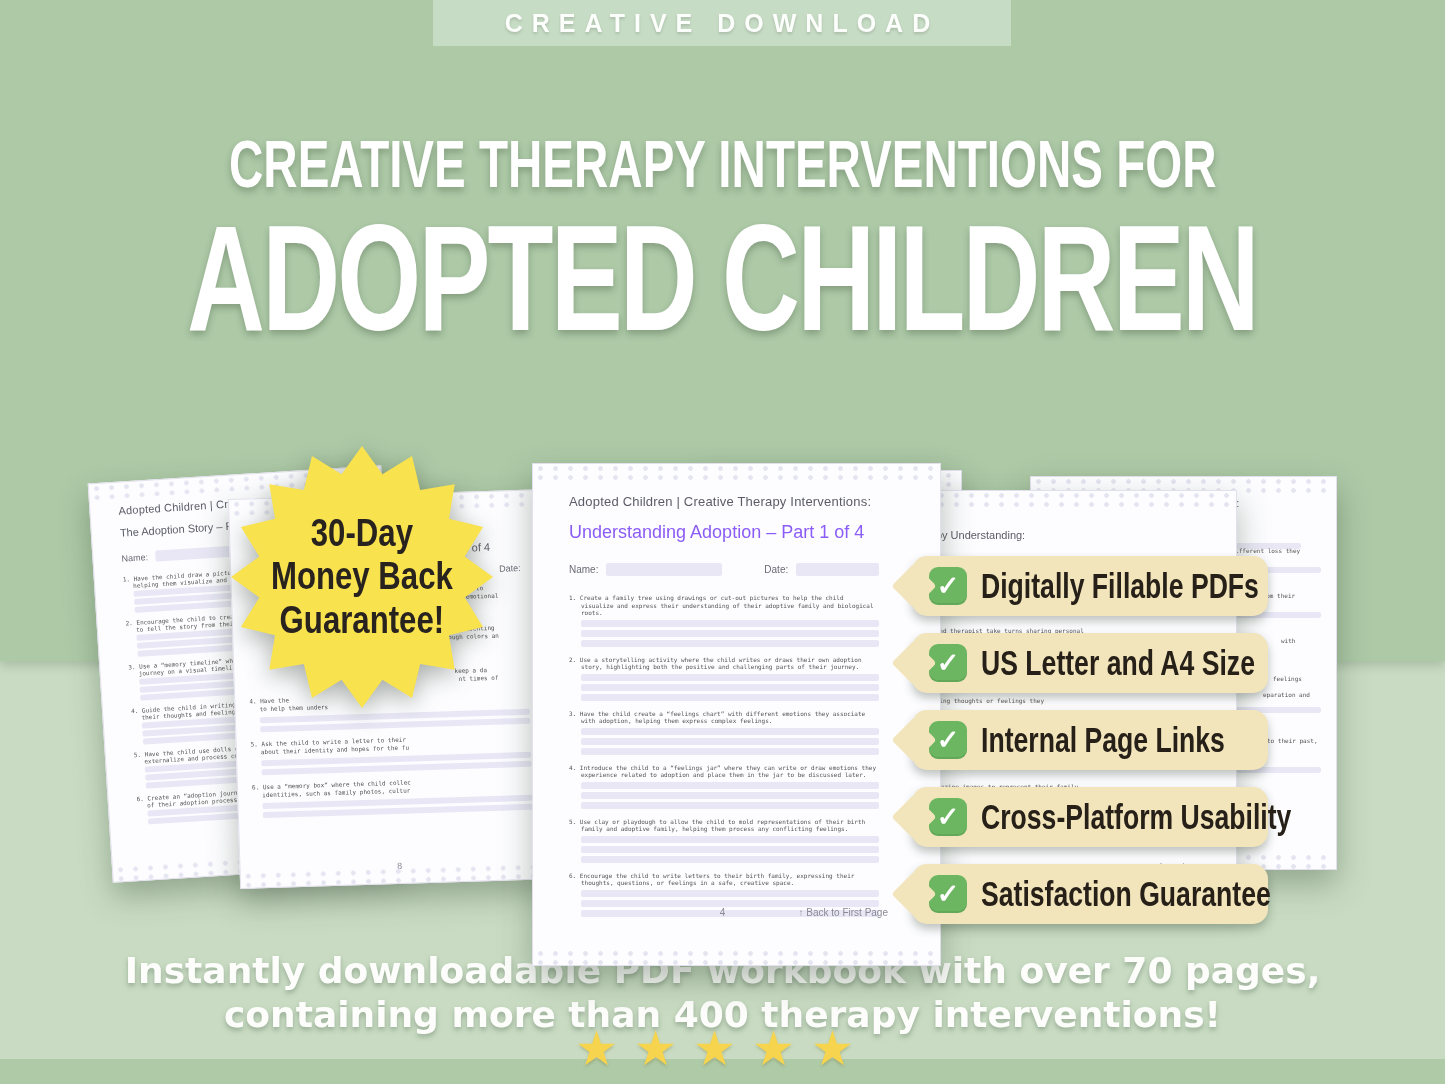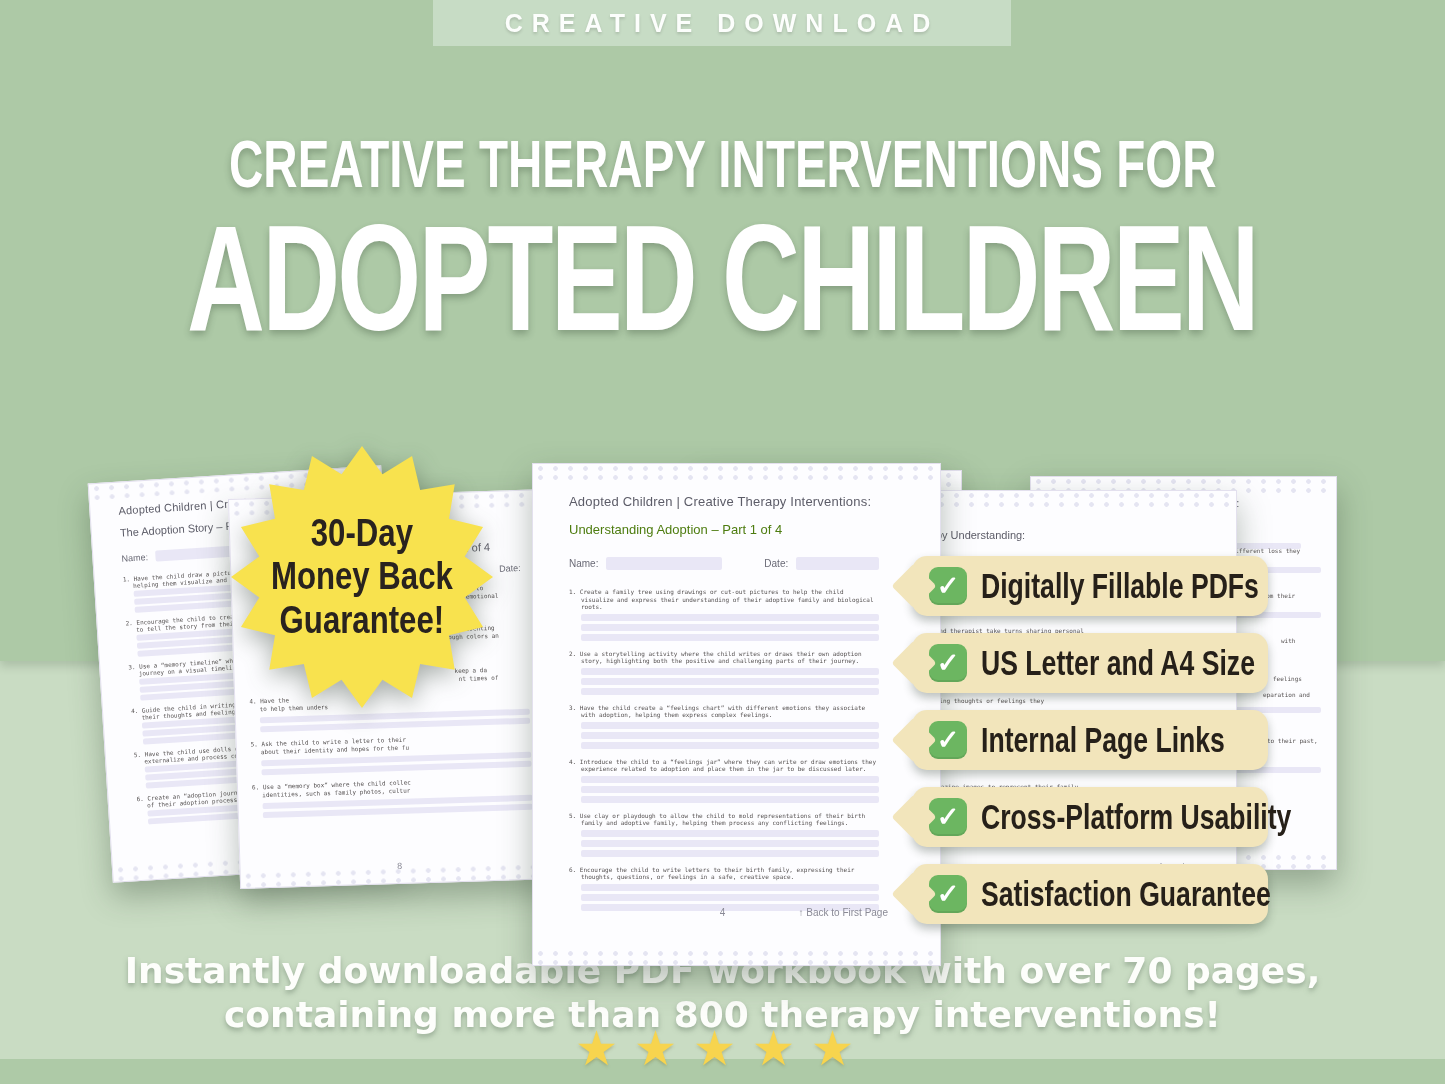--- a/index.html
+++ b/index.html
@@ -37,21 +37,21 @@
   .page::after{bottom:0;}
   .pg-header{color:#5c5c68;letter-spacing:.2px;}
   .pg-label{color:#6a6a76;}
   .fillbox,.bar{background:#e9e7f6;border-radius:2px;}
   .mono{font-family:"DejaVu Sans Mono",monospace;color:#565252;}
 
   
   .page-center{left:532px;top:463px;width:379px;height:473px;z-index:20;padding:14px;}
   .pc-inner{position:absolute;left:36px;top:30px;width:310px;}
   .pc-inner .pg-header{font-size:13px;}
-  .pc-sub{font-size:13px;color:#4d7c0f;margin-top:13px;}
+  .pc-sub{font-size:18px;color:#8b5cf6;margin-top:13px;}
   .pc-namerow{display:flex;align-items:center;margin-top:20px;font-size:10px;}
   .pc-namerow .fillbox{height:13px;}
   .nbox{width:140px;margin-left:8px;}
   .dbox{width:100px;margin-left:8px;}
   .pc-namerow .date{margin-left:42px;}
   .pc-items{margin-top:18px;}
   .pc-item{margin-bottom:9px;}
   .pc-item .txt{font-size:6px;line-height:7.5px;padding-left:12px;text-indent:-12px;}
   .pc-item .bar{height:7px;margin-top:3px;margin-left:12px;}
   .pc-footer{position:absolute;left:0;top:443px;width:379px;font-size:10px;color:#8a8a96;}
@@ -337,14 +337,14 @@
 </div>
 <div class="callout co5">
   <div class="tail"></div>
   <div class="check">
       <span>✓</span>
     </div>
   <span class="label">Satisfaction Guarantee</span>
 </div>
 
 <div class="caption cap1">Instantly downloadable PDF workbook with over 70 pages,</div>
-<div class="caption cap2">containing more than 800 therapy interventions!</div>
+<div class="caption cap2">containing more than 400 therapy interventions!</div>
 <div class="stars">★★★★★</div>
 
 </body></html>

